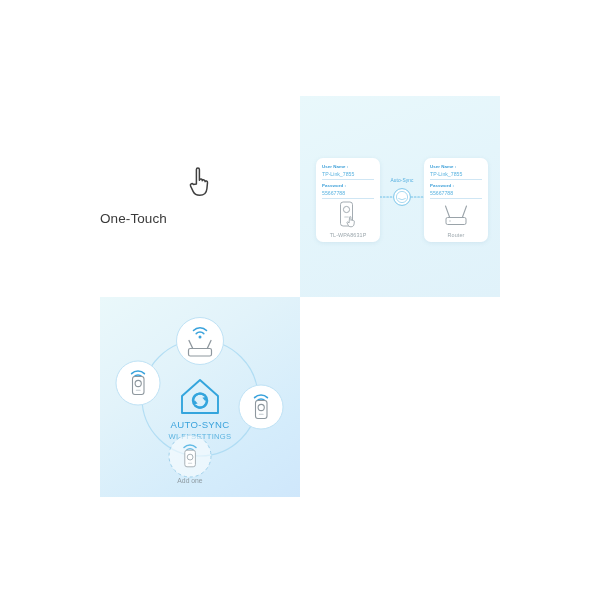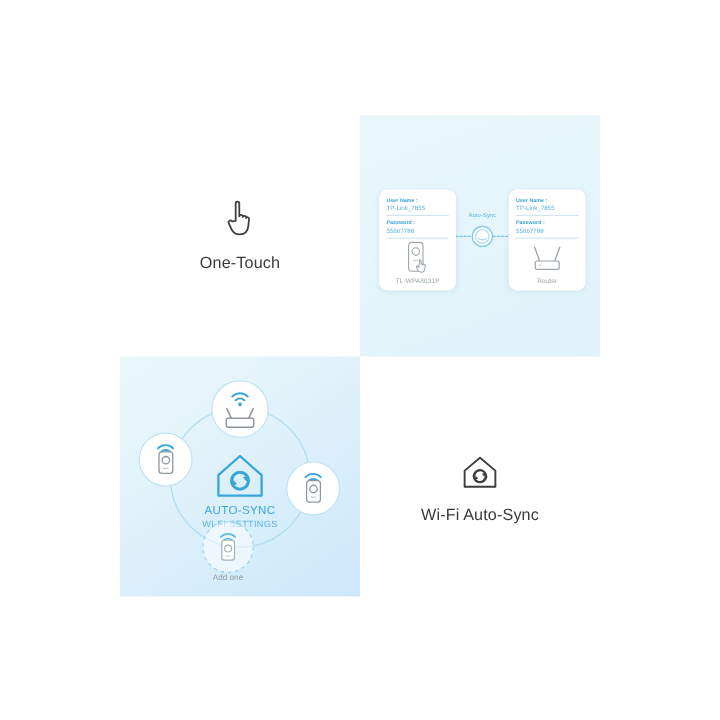--- a/index.html
+++ b/index.html
@@ -40,21 +40,21 @@
     top: 297px;
     width: 200px;
     height: 200px;
     background: linear-gradient(145deg, #eaf8fa 0%, #e2f3fa 35%, #d4ecfb 75%, #cfe7fb 100%);
   }
 
   
   .feature-block {
     position: absolute;
     width: 200px;
-    text-align: center;
+    text-align: left;
   }
   #feature-onetouch { left: 100px; top: 160px; }
   #feature-autosync { left: 300px; top: 370px; }
 
   .feature-icon {
     height: 40px;
     display: flex;
     align-items: flex-end;
     justify-content: center;
     margin-bottom: 10px;
@@ -202,32 +202,20 @@
                  c0.7-1.65 3.05-0.95 2.8 0.85
                  c0.7-1.3 2.7-0.6 2.45 1.05
                  l-0.6 6.0 c-0.45 4.4-3.15 6.6-7.2 6.6
                  c-3.5 0-5.35-1.3-6.6-3.95
                  l-2.55-5.35 c-0.8-1.75 1.5-3.25 2.8-1.6 z" fill="#ffffff" stroke="#3f3f3f" stroke-width="1.5" stroke-linejoin="round" stroke-linecap="round"></path>
       </svg>
     </div>
     <div class="feature-label">One-Touch</div>
   </div>
 
-  <div class="feature-block" id="feature-autosync">
-    <div class="feature-icon">
-      <svg width="34" height="32" viewBox="0 0 34 32">
-        <path d="M4.2 14.2 L17 3.4 L29.8 14.2 V27.6 H4.2 Z" fill="none" stroke="#3f3f3f" stroke-width="1.6" stroke-linejoin="round"></path>
-        <path d="M12.3 18.8 a5.0 5.0 0 1 1 1.6 3.7" fill="none" stroke="#3f3f3f" stroke-width="1.6" stroke-linecap="round"></path>
-        <path d="M21.7 18.8 a5.0 5.0 0 1 1 -1.6 -3.7" fill="none" stroke="#3f3f3f" stroke-width="1.6" stroke-linecap="round"></path>
-        <path d="M13.3 18.5 l-1.1 3.3 l3.3 -0.9 z" fill="#3f3f3f"></path>
-        <path d="M20.7 19.2 l1.1 -3.3 l-3.3 0.9 z" fill="#3f3f3f"></path>
-      </svg>
-    </div>
-    <div class="feature-label">Wi-Fi Auto-Sync</div>
-  </div>
 
   <div class="panel" id="panel-bottomleft"></div>
 
   <svg id="diagram-svg" width="200" height="200" viewBox="0 0 200 200">
 
     <circle cx="100" cy="101" r="58" fill="none" stroke="#a9d9f2" stroke-width="1.1" opacity="0.85"></circle>
 
     <g>
       <path d="M82 99 L100 83 L118 99 V116 H82 Z" fill="none" stroke="#34a5dd" stroke-width="1.9" stroke-linejoin="round"></path>
       <path d="M93.2 103.6 a7.0 7.0 0 1 1 2.3 5.2" fill="none" stroke="#34a5dd" stroke-width="2.1" stroke-linecap="round"></path>

